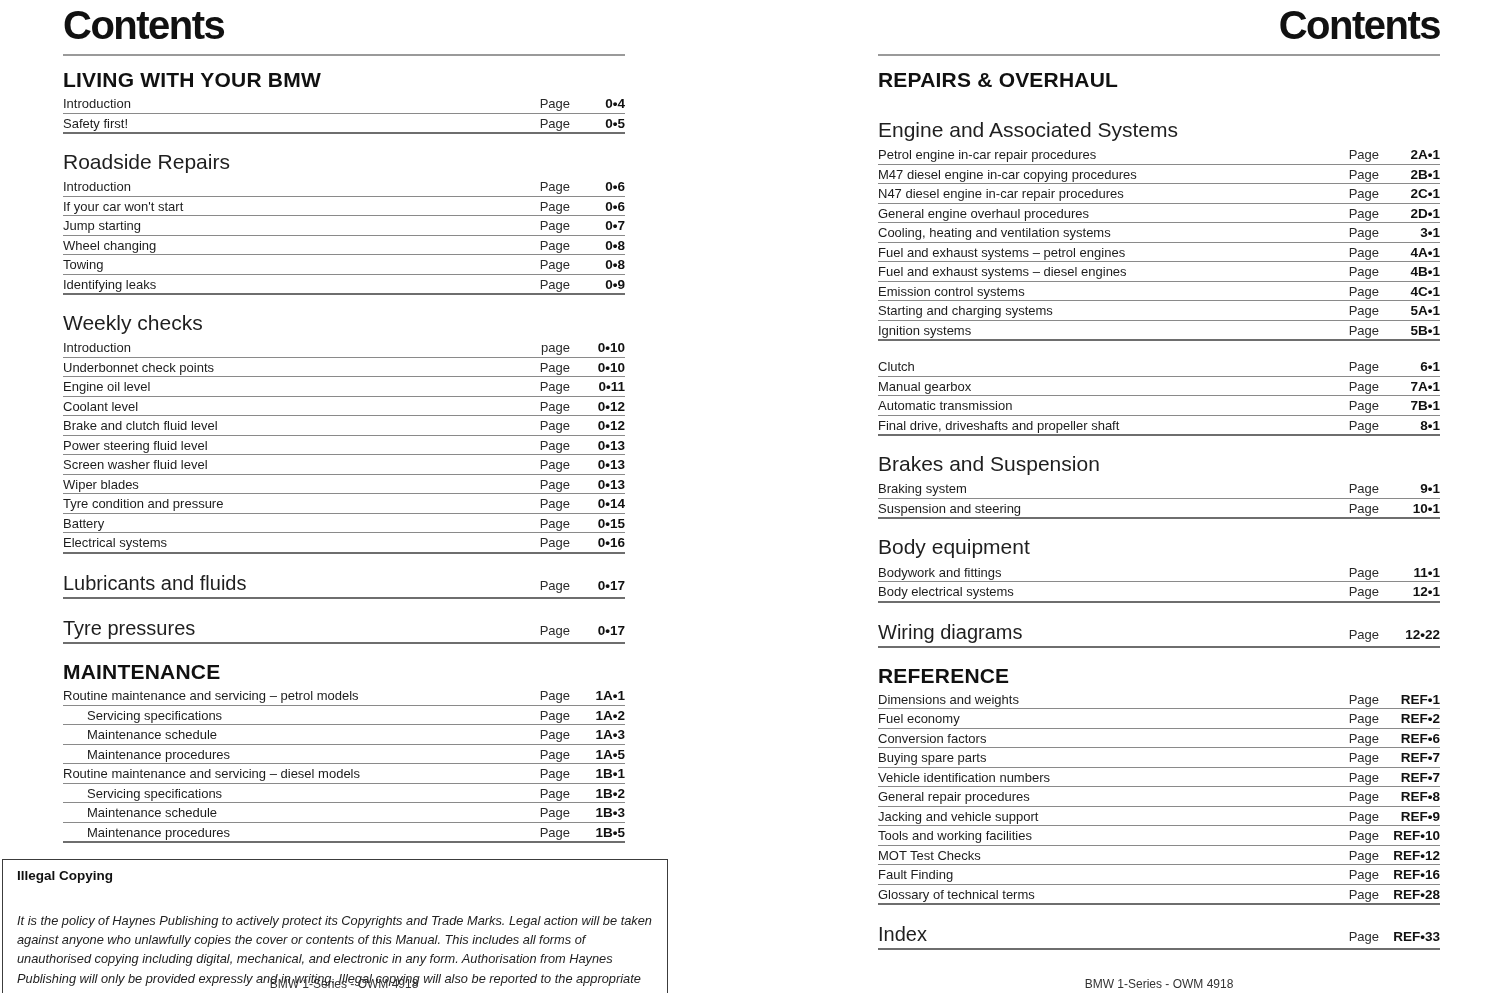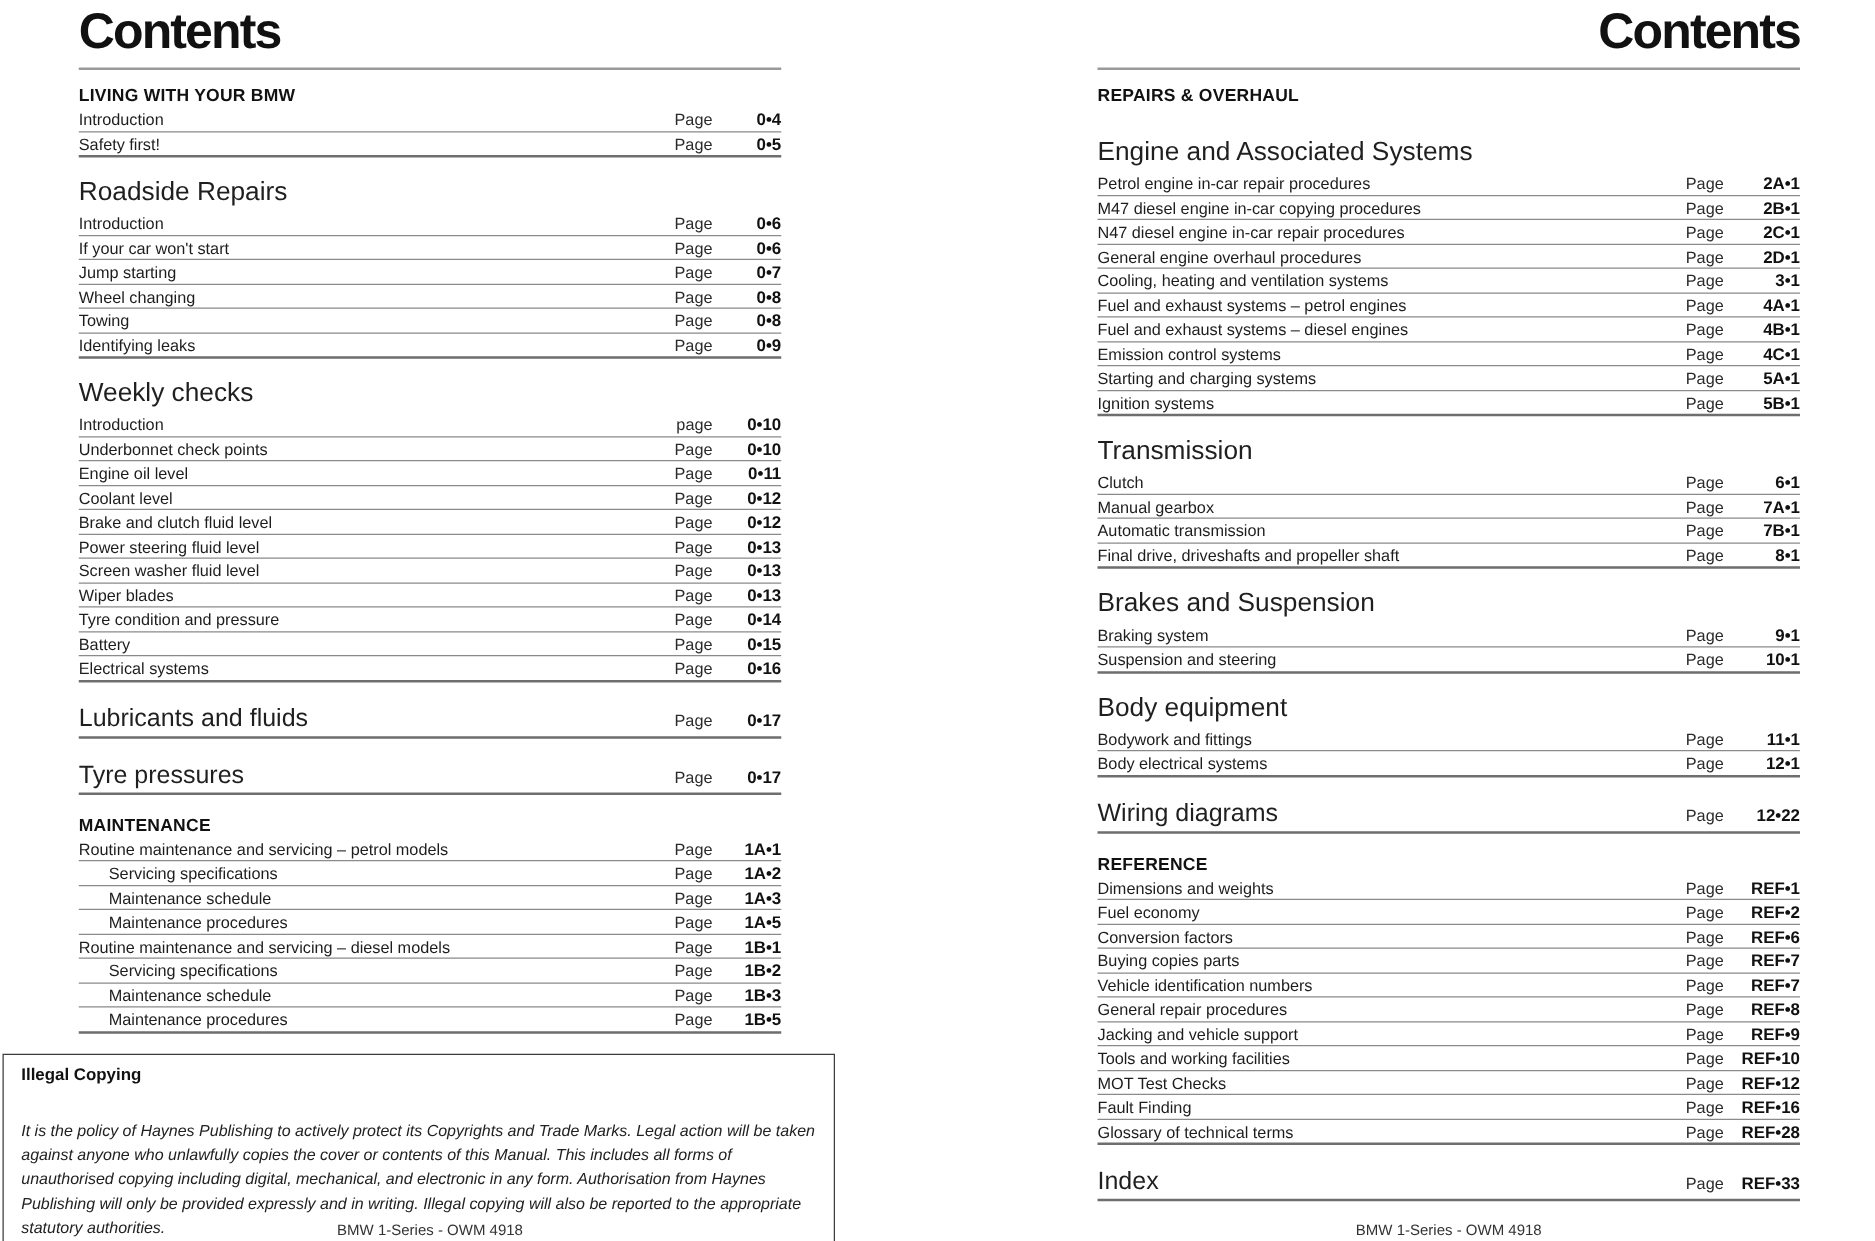--- a/index.html
+++ b/index.html
@@ -22,21 +22,21 @@
     font-size: 40px; font-weight: bold; letter-spacing: -1.5px;
     margin: 4px 0 8px; line-height: 1.05; color: #111;
   }
   .page--right .page-title { text-align: right; }
   .title-rule { border-top: 2px solid #9a9a9a; margin: 0 0 12px; }
 
   .section { margin-bottom: 16px; }
   .section.caps-only { margin-bottom: 26px; }
 
   .heading { line-height: 1.15; }
-  .heading.caps  { font-size: 14px; font-weight: bold; color: #111; margin: 0 0 2px; letter-spacing: 0.2px; }
+  .heading.caps  { font-size: 21px; font-weight: bold; color: #111; margin: 0 0 2px; letter-spacing: 0.2px; }
   .heading.plain { font-size: 21px; font-weight: 400;  color: #1f1f1f; margin: 0 0 3px; }
 
   .row {
     display: flex; justify-content: space-between; align-items: baseline;
     border-bottom: 1px solid #8a8a8a;
     padding: 3px 0 2px;
     font-size: 13px; line-height: 1.0;
   }
   .section .row:last-child { border-bottom: 2px solid #6e6e6e; }
   .row .label { color: #1d1d1d; }
@@ -377,21 +377,20 @@
           </div>
           <div class="row">
             <span class="label">Ignition systems</span>
             <span class="pageref">
               <span class="pageword">Page</span>
               <span class="pagenum">5B•1</span>
             </span>
           </div>
         </div>
         <div class="section plain">
-          <div class="heading plain">Transmission</div>
           <div class="row">
             <span class="label">Clutch</span>
             <span class="pageref">
               <span class="pageword">Page</span>
               <span class="pagenum">6•1</span>
             </span>
           </div>
           <div class="row">
             <span class="label">Manual gearbox</span>
             <span class="pageref">
@@ -474,21 +473,21 @@
             </span>
           </div>
           <div class="row">
             <span class="label">Conversion factors</span>
             <span class="pageref">
               <span class="pageword">Page</span>
               <span class="pagenum">REF•6</span>
             </span>
           </div>
           <div class="row">
-            <span class="label">Buying copies parts</span>
+            <span class="label">Buying spare parts</span>
             <span class="pageref">
               <span class="pageword">Page</span>
               <span class="pagenum">REF•7</span>
             </span>
           </div>
           <div class="row">
             <span class="label">Vehicle identification numbers</span>
             <span class="pageref">
               <span class="pageword">Page</span>
               <span class="pagenum">REF•7</span>

